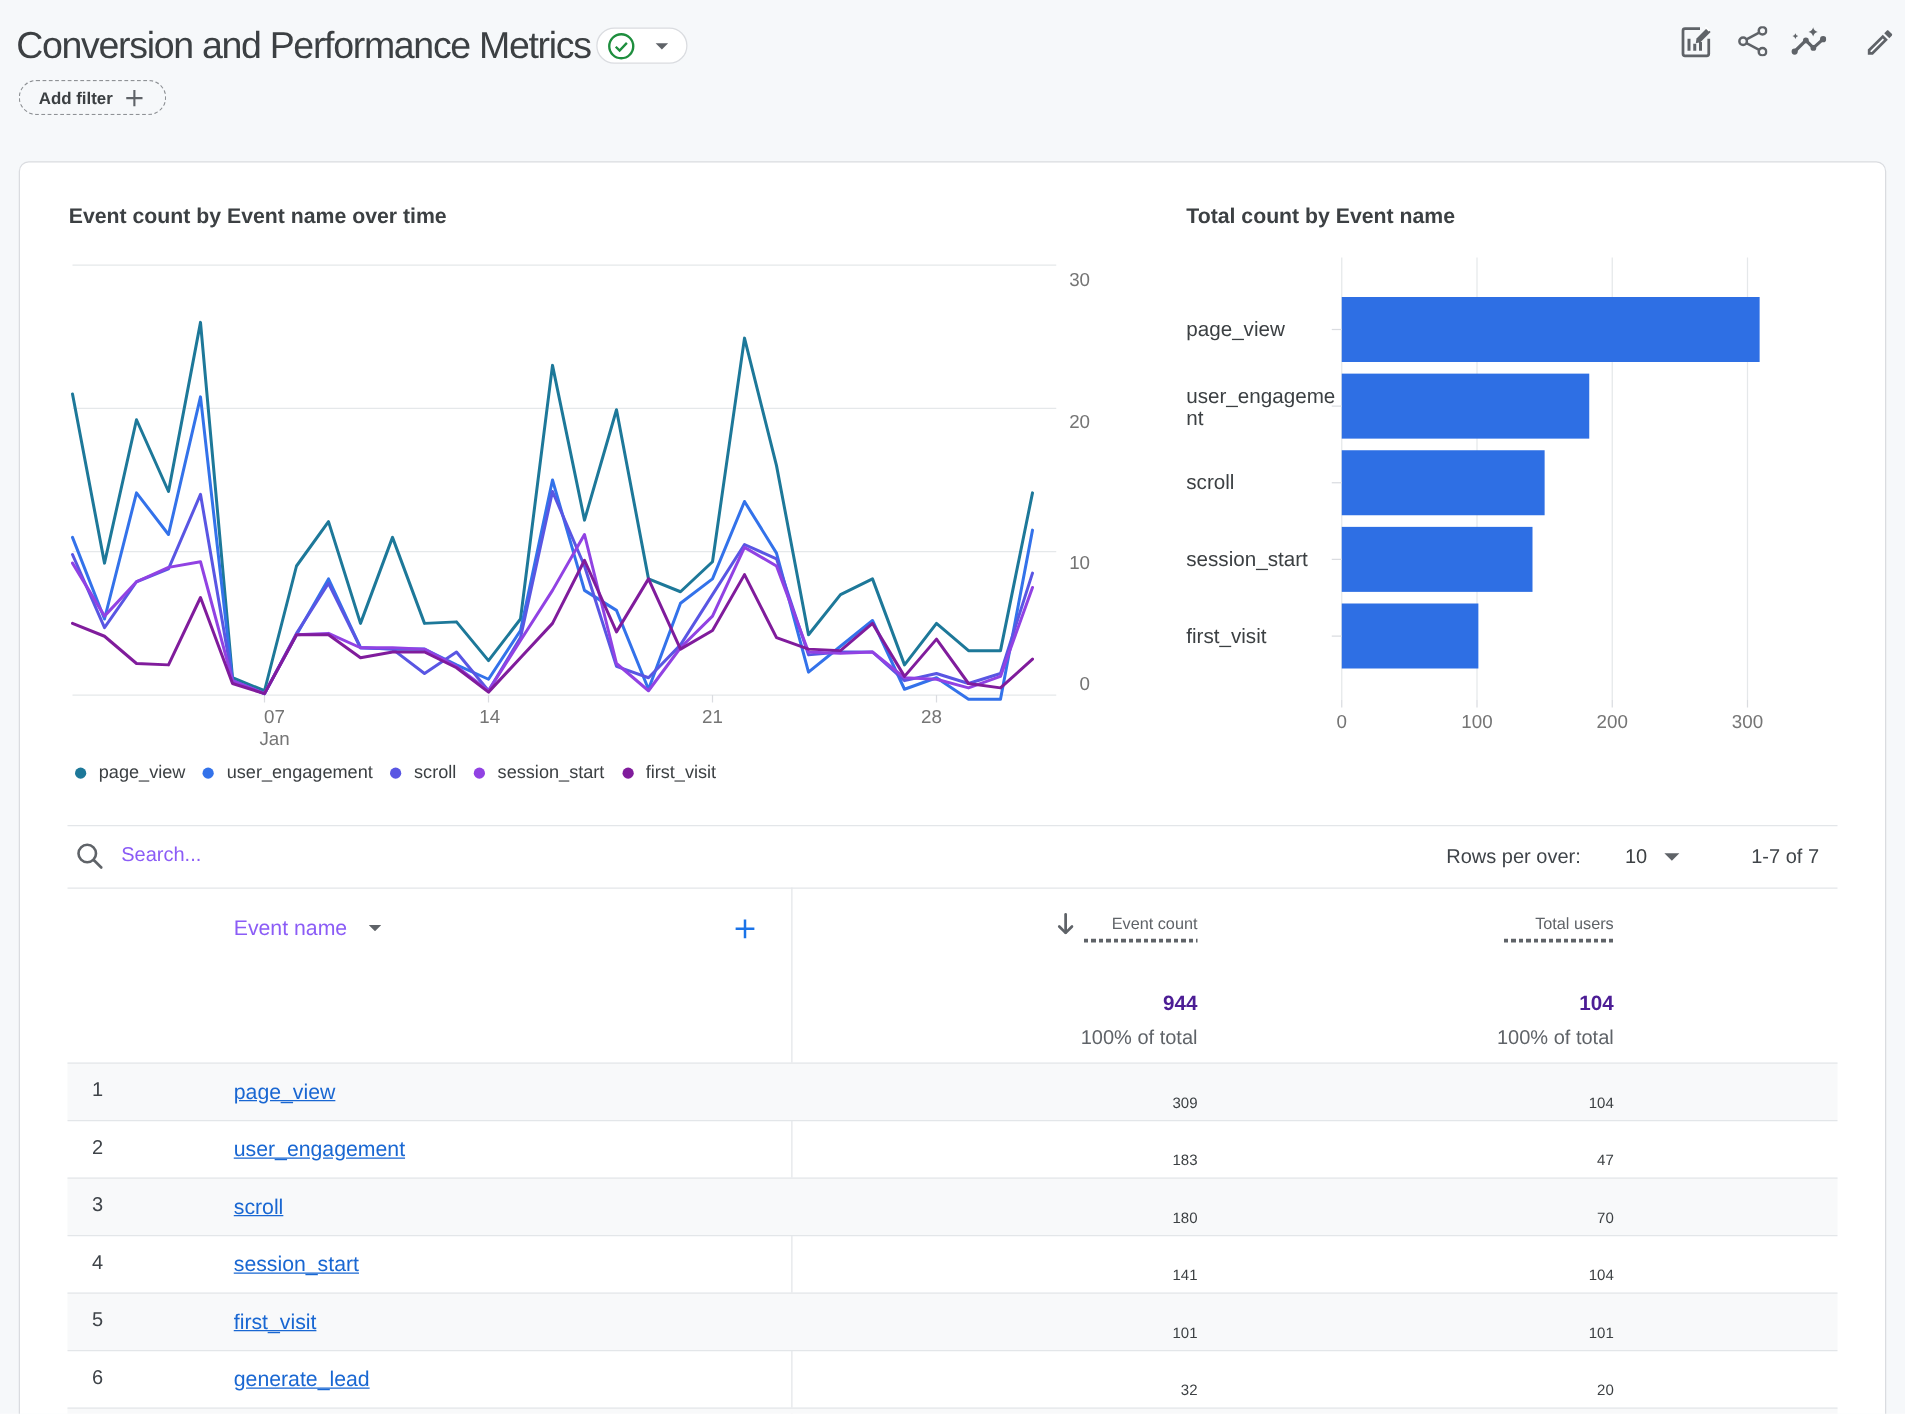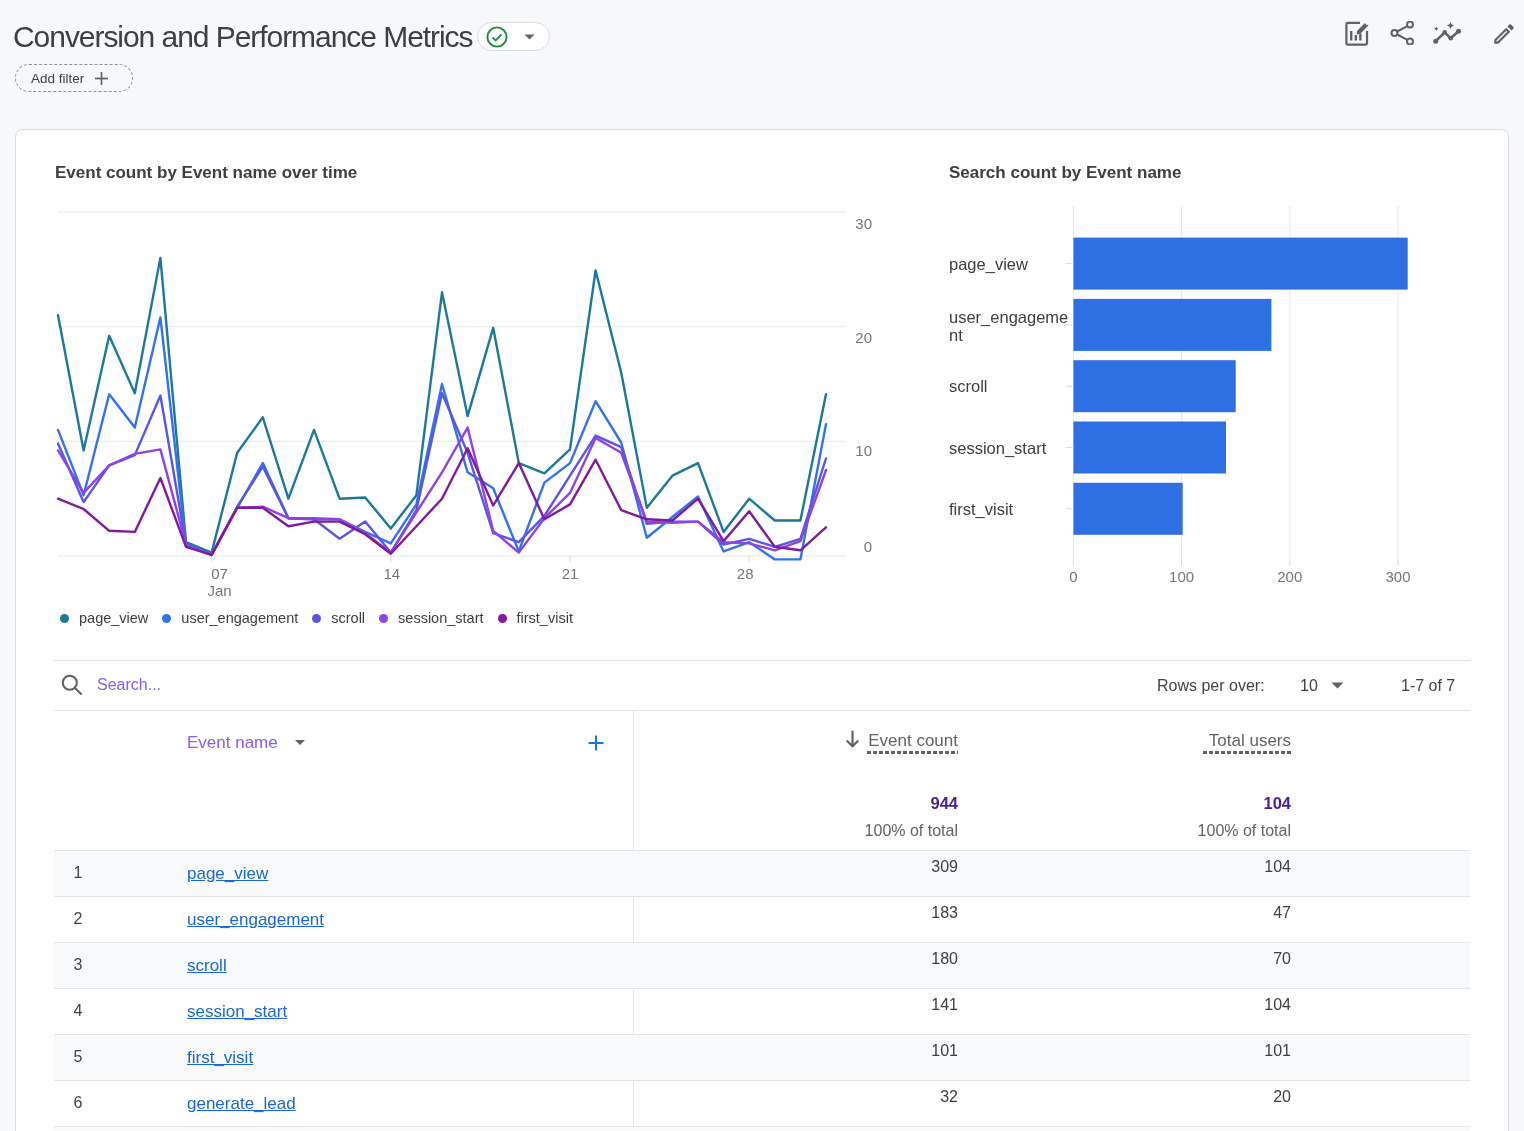--- a/index.html
+++ b/index.html
@@ -1,41 +1,41 @@
 <!DOCTYPE html>
 <html><head><meta charset="utf-8">
 <style>
 *{margin:0;padding:0;box-sizing:border-box}
 html,body{width:1524px;height:1131px;overflow:hidden}
 body{position:relative;font-family:"Liberation Sans",sans-serif;background:#f6f8fa;color:#3c4043}
 .abs{position:absolute}
 .title{left:13px;top:20px;font-size:30px;letter-spacing:-1.05px;color:#3c4043}
 .badge{left:477px;top:22px;width:73px;height:29px;background:#fff;border:1px solid #dadce0;border-radius:15px}
 .addfilter{left:15px;top:64px;width:118px;height:28px;border:1px dashed #8f9296;border-radius:14px;display:flex;align-items:center;padding:0 0 0 15px;background:transparent}
-.addfilter span{font-size:13.5px;font-weight:normal;color:#3c4043;margin-right:10px}
+.addfilter span{font-size:13.5px;font-weight:bold;color:#3c4043;margin-right:10px}
 .card{left:15px;top:129px;width:1494px;height:1060px;background:#fff;border:1px solid #dadce0;border-radius:8px}
 .ctitle{font-size:17px;font-weight:bold;letter-spacing:0px;color:#3c4043}
 .legend{left:60px;top:610px;display:flex;align-items:center;column-gap:14px;font-size:14.5px;color:#3c4043}
 .legend .it{display:flex;align-items:center}
 .legend .dot{width:9px;height:9px;border-radius:50%;margin-right:10px}
 .blabel{left:949px;width:122px;font-size:16.5px;color:#3c4043;line-height:18px;word-break:break-all}
 .hline{background:#e3e6e9;height:1px}
 .vline{background:#e3e6e9;width:1px}
 .search-ph{left:97px;top:676px;font-size:16px;color:#8b5cf6}
 .rpp{top:677px;font-size:16px;color:#3f4449}
 .ename{left:187px;top:733px;font-size:17px;color:#8b5cf6}
-.mhead{top:731px;font-size:17px;color:#5f6368}
+.mhead{top:731px;font-size:13px;color:#5f6368}
 .dashline{height:2.5px;top:751px;background:repeating-linear-gradient(90deg,#5f6368 0,#5f6368 3.7px,transparent 3.7px,transparent 6px)}
 .tot{font-size:16.5px;font-weight:bold;color:#4c1d95}
 .tot2{font-size:16px;color:#5f6368}
 .trow{position:absolute;left:54px;width:1416px;height:46px;border-top:1px solid #e3e6e9}
 .trow.shade{background:#f8f9fa}
 .rnum{position:absolute;left:0;width:48px;text-align:center;top:13px;font-size:16px;color:#3f4449}
 .rlink{position:absolute;left:133px;top:13px;font-size:17px;color:#1967d2;text-decoration:underline}
-.rv{position:absolute;top:7px;font-size:16px;color:#3c4043}
+.rv{position:absolute;top:24px;font-size:12px;color:#3c4043}
 .v1{right:512px}
 .v2{right:179px}
 svg{display:block}
 </style></head>
 <body>
 <div class="abs title">Conversion and Performance Metrics</div>
 <div class="abs badge"></div>
 <svg class="abs" style="left:486px;top:26px" width="22" height="22" viewBox="0 0 22 22">
  <circle cx="11" cy="11" r="9.6" fill="none" stroke="#1e8e3e" stroke-width="1.9"></circle>
  <path d="M6.6 11.4 L9.7 14.5 L15.5 8.3" fill="none" stroke="#1e8e3e" stroke-width="1.9"></path>
@@ -80,21 +80,21 @@
     <span>Add filter</span>
 <svg width="15" height="15" viewBox="0 0 15 15" stroke="#5f6368" stroke-width="1.7">
       <line x1="7.5" y1="1" x2="7.5" y2="14"></line>
       <line x1="1" y1="7.5" x2="14" y2="7.5"></line>
     </svg>
 </div>
 
 <div class="abs card"></div>
 
 <div class="abs ctitle" style="left:55px;top:162.5px">Event count by Event name over time</div>
-<div class="abs ctitle" style="left:949px;top:162.5px">Search count by Event name</div>
+<div class="abs ctitle" style="left:949px;top:162.5px">Total count by Event name</div>
 
 <svg class="abs" style="left:40px;top:200px" width="850" height="400" viewBox="0 0 850 400">
 <line x1="18.0" y1="12.0" x2="805.0" y2="12.0" stroke="#e5e8ea" stroke-width="1"></line>
 <line x1="18.0" y1="126.7" x2="805.0" y2="126.7" stroke="#e5e8ea" stroke-width="1"></line>
 <line x1="18.0" y1="241.3" x2="805.0" y2="241.3" stroke="#e5e8ea" stroke-width="1"></line>
 <line x1="18.0" y1="356.0" x2="805.0" y2="356.0" stroke="#e5e8ea" stroke-width="1"></line>
 <line x1="171.6" y1="356" x2="171.6" y2="362" stroke="#dadce0" stroke-width="1"></line>
 <line x1="350.8" y1="356" x2="350.8" y2="362" stroke="#dadce0" stroke-width="1"></line>
 <line x1="530.0" y1="356" x2="530.0" y2="362" stroke="#dadce0" stroke-width="1"></line>
 <line x1="709.2" y1="356" x2="709.2" y2="362" stroke="#dadce0" stroke-width="1"></line>

